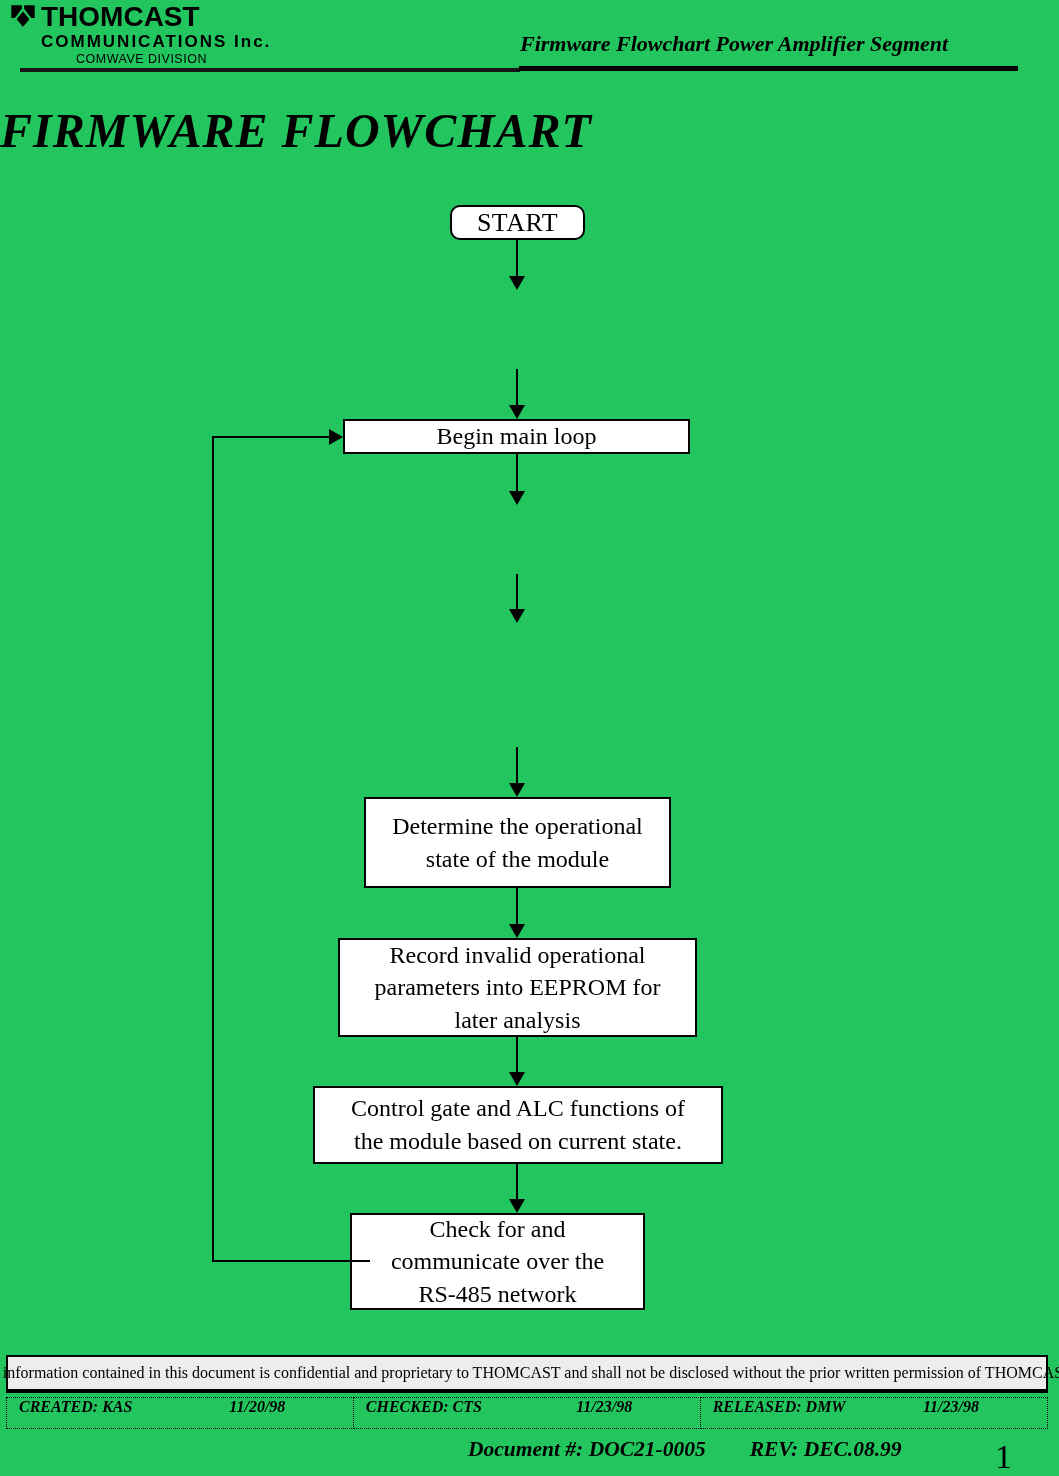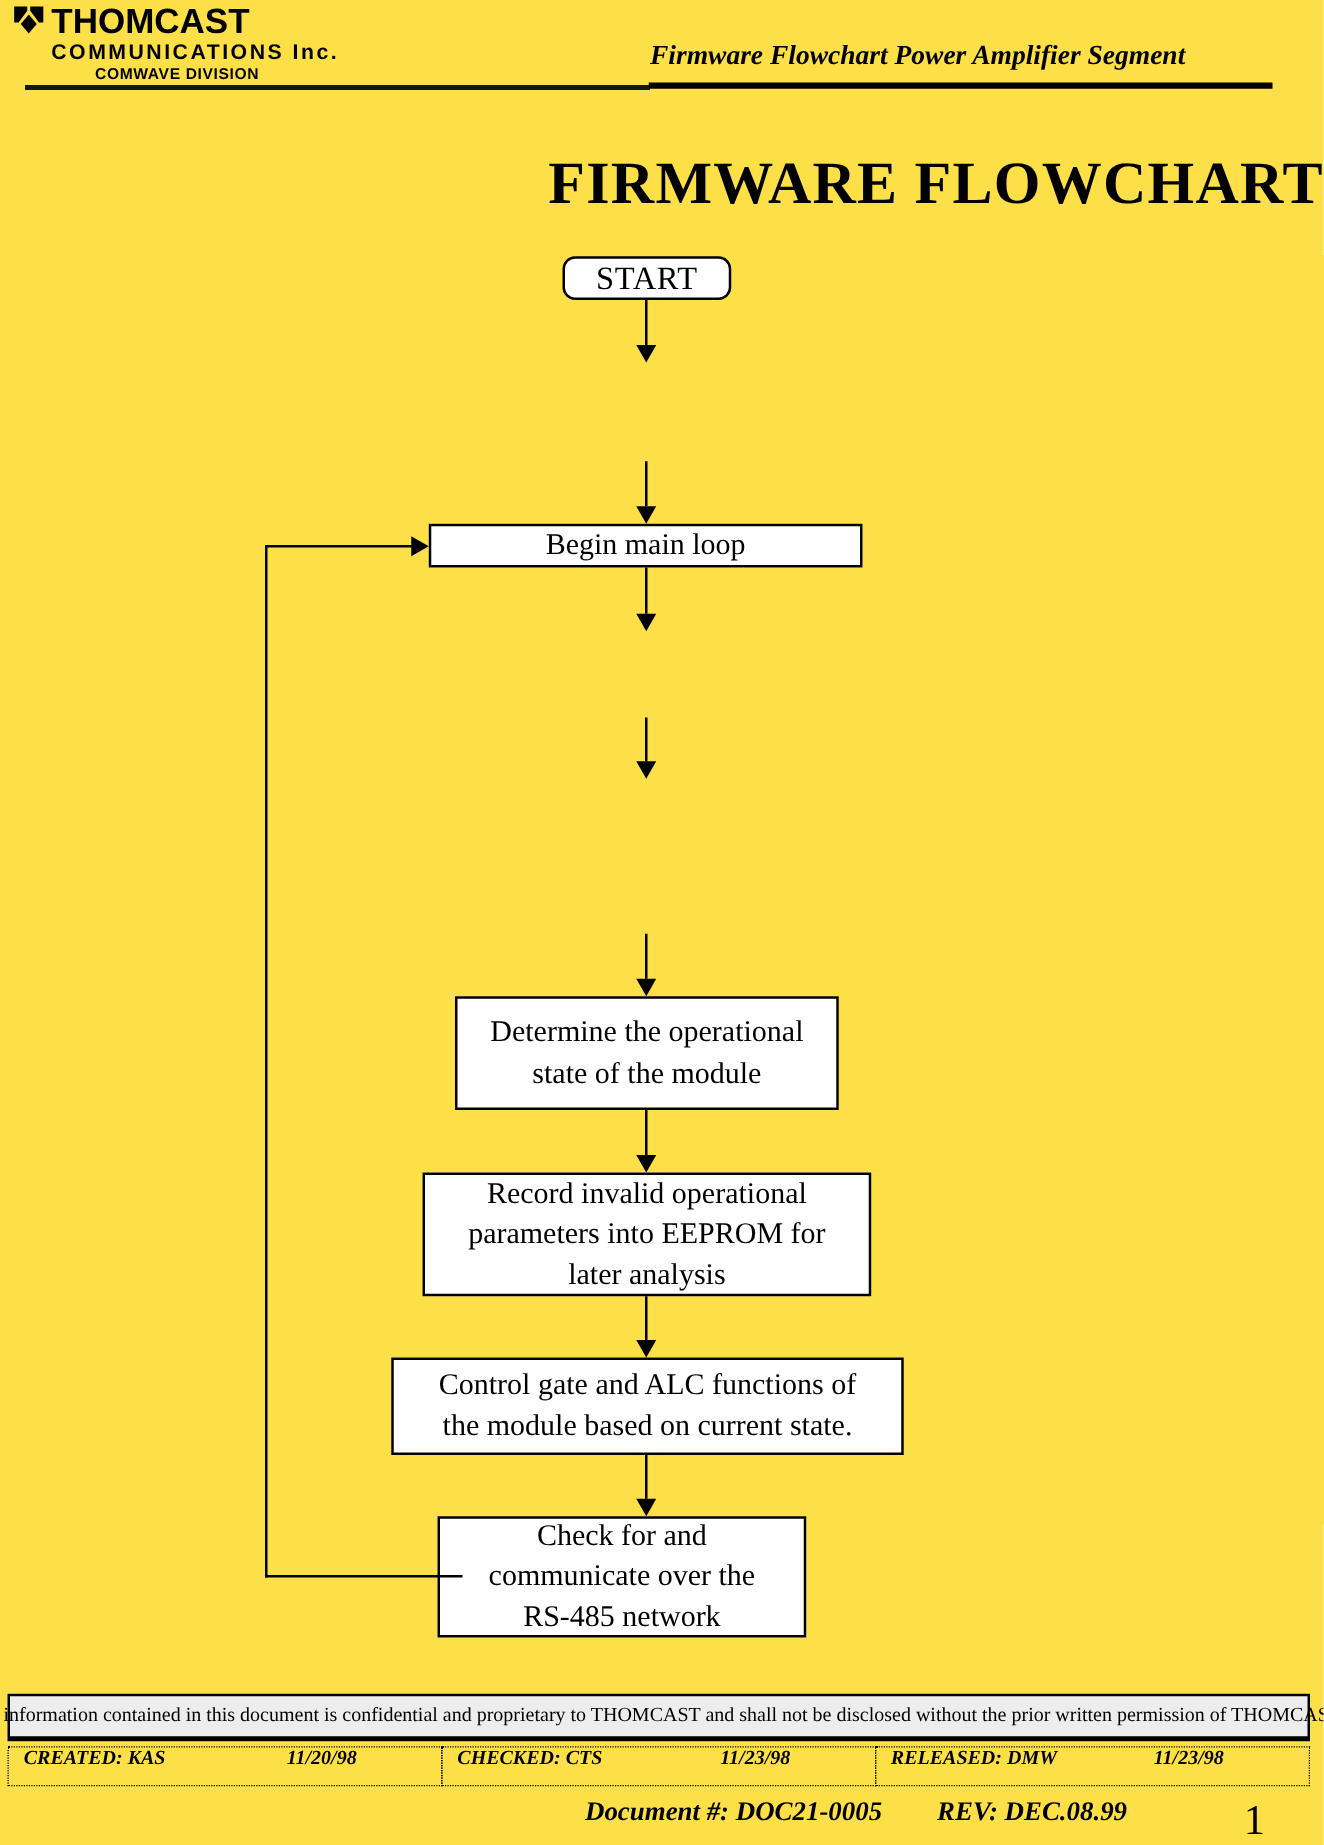--- a/index.html
+++ b/index.html
@@ -1,34 +1,34 @@
 <!DOCTYPE html>
 <html><head>
 <meta charset="utf-8">
 <style>
   html,body{margin:0;padding:0;background:#fff;}
-  #page{position:relative;width:1059px;height:1476px;background:#fde047;overflow:hidden;
+  #page{position:relative;width:1059px;height:1476px;background:#22c55e;overflow:hidden;
         font-family:"Liberation Serif", serif;color:#000;}
 
   
   .logo-icon{position:absolute;left:9px;top:4px;width:28px;height:28px;}
   .logo-name{position:absolute;left:41px;top:1px;font-family:"Liberation Sans",sans-serif;
              font-weight:bold;font-size:28px;letter-spacing:0px;}
   .logo-line2{position:absolute;left:41px;top:32px;font-family:"Liberation Sans",sans-serif;
              font-weight:bold;font-size:17px;letter-spacing:2px;}
   .logo-line3{position:absolute;left:76px;top:52px;font-family:"Liberation Sans",sans-serif;
-             font-weight:bold;font-size:12.5px;letter-spacing:0.5px;}
+             font-weight:normal;font-size:12.5px;letter-spacing:0.5px;}
   .hdr-title{position:absolute;left:520px;top:31px;width:480px;text-align:left;
              font-weight:bold;font-style:italic;font-size:22px;}
   .rule-l{position:absolute;left:20px;top:68px;width:500px;height:4px;background:#161616;}
   .rule-r{position:absolute;left:519px;top:66px;width:499px;height:5px;background:#000;}
 
   
-  .main-title{position:absolute;left:0;top:119px;width:100%;text-align:right;
-              font-weight:bold;font-size:48px;letter-spacing:1px;}
+  .main-title{position:absolute;left:0;top:103px;width:100%;text-align:left;
+              font-weight:bold;font-style:italic;font-size:48px;letter-spacing:1px;}
 
   
   .node{position:absolute;box-sizing:border-box;border:2px solid #000;background:#fff;
         display:flex;align-items:center;justify-content:center;text-align:center;
         font-size:24px;line-height:1.36;white-space:pre-line;}
   .node.rounded{border-radius:10px;font-size:26px;letter-spacing:0.5px;}
   .vline{position:absolute;width:2px;background:#000;}
   .hline{position:absolute;height:2px;background:#000;}
   .arrow-down{position:absolute;width:0;height:0;
       border-left:8px solid transparent;border-right:8px solid transparent;

